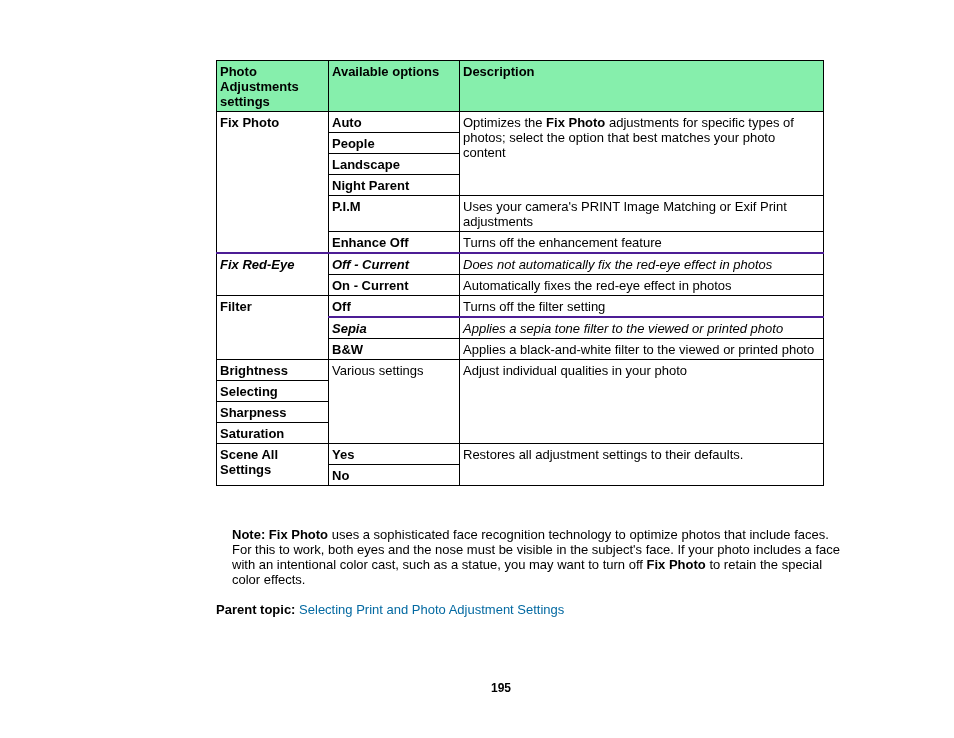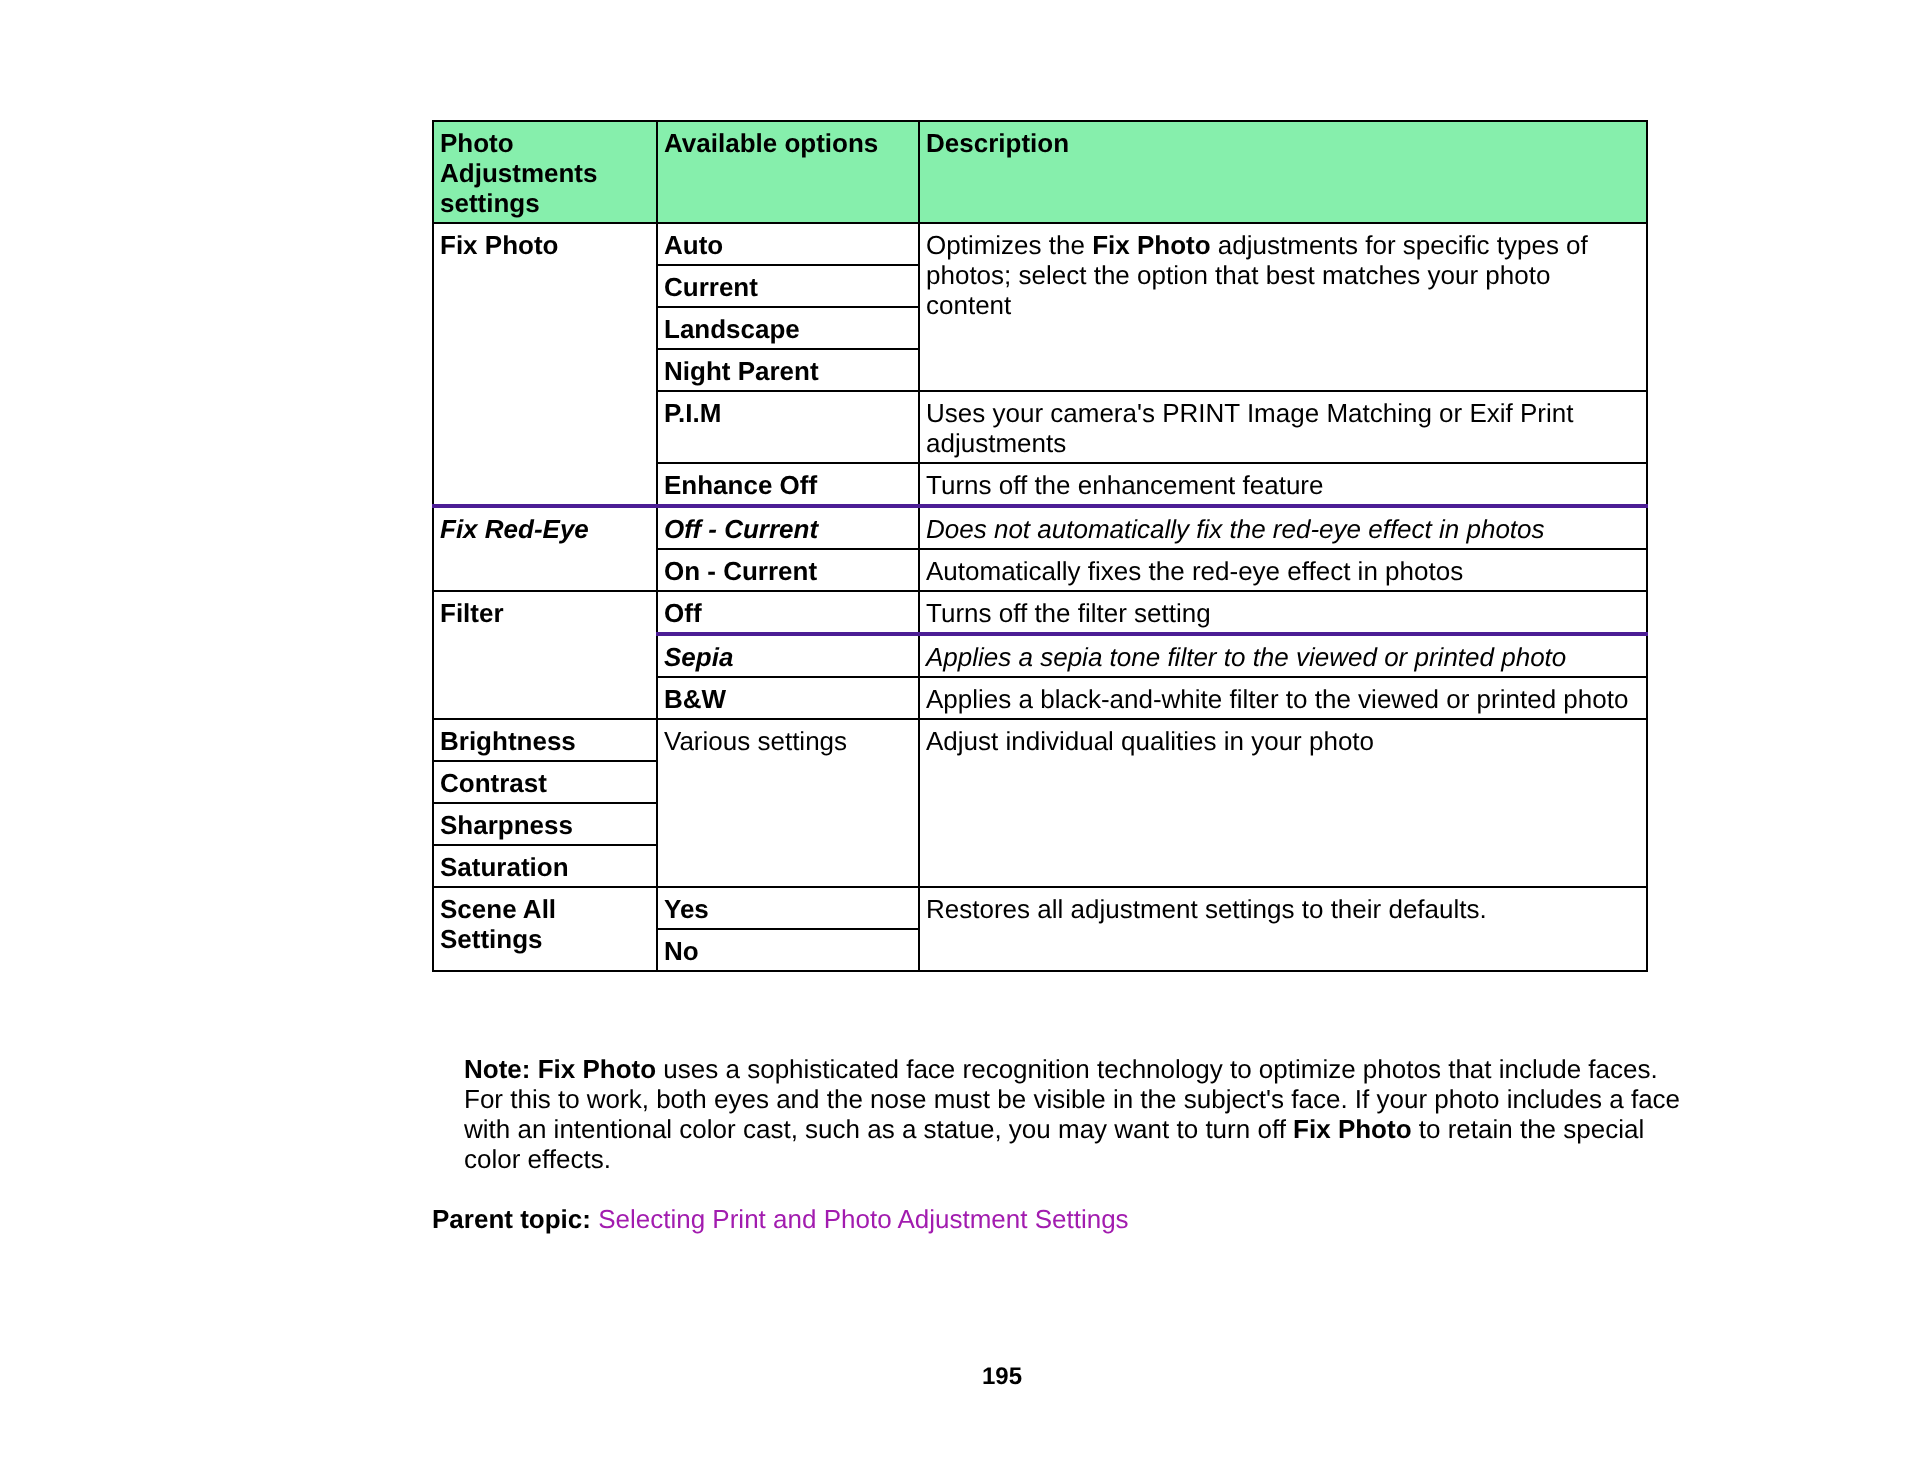--- a/index.html
+++ b/index.html
@@ -10,21 +10,21 @@
     .settings-table td, .settings-table th { border: 1px solid #000; vertical-align: top;
            padding: 3px 2px 2px 3px; font-size: 13px; line-height: 15px; text-align: left; }
     .settings-table th { background: #86efac; font-weight: bold; height: 44px; }
     .col1 { width: 112px; } .col2 { width: 131px; } .col3 { width: auto; }
     .b { font-weight: bold; }
     .thick-top td { border-top: 2px solid #4c1d95; font-style: italic; }
     .row-h { height: 16px; }
     .note { position: absolute; left: 232px; top: 527px; width: 610px;
             font-size: 13px; line-height: 15px; }
     .parent { position: absolute; left: 216px; top: 602px; font-size: 13px; line-height: 15px; }
-    .parent a { color: #a21caf; text-decoration: none; }
+    .parent a { color: #0369a1; text-decoration: none; }
     .page-num { position: absolute; left: 0; width: 954px; top: 681px; text-align: center;
                 font-size: 12px; font-weight: bold; margin-left: 24px; }
   </style>
 </head>
 <body>
 
 <table class="settings-table">
   <colgroup>
       <col class="col1">
       <col class="col2">
@@ -36,21 +36,21 @@
     <th>Available options</th>
     <th>Description</th>
   </tr>
 
   <tr class="row-h">
     <td rowspan="6" class="b">Fix Photo</td>
     <td class="b">Auto</td>
     <td rowspan="4"><span>Optimizes the </span><span class="b">Fix Photo</span><span> adjustments for specific types of photos; select the option that best matches your photo content</span></td>
   </tr>
   <tr class="row-h">
-    <td class="b">Current</td>
+    <td class="b">People</td>
   </tr>
   <tr class="row-h">
     <td class="b">Landscape</td>
   </tr>
   <tr class="row-h">
     <td class="b">Night Parent</td>
   </tr>
   <tr>
     <td class="b">P.I.M</td>
     <td>Uses your camera's PRINT Image Matching or Exif Print adjustments</td>
@@ -83,21 +83,21 @@
     <td class="b">B&amp;W</td>
     <td>Applies a black-and-white filter to the viewed or printed photo</td>
   </tr>
 
   <tr class="row-h">
     <td class="b">Brightness</td>
     <td rowspan="4">Various settings</td>
     <td rowspan="4">Adjust individual qualities in your photo</td>
   </tr>
   <tr class="row-h">
-    <td class="b">Contrast</td>
+    <td class="b">Selecting</td>
   </tr>
   <tr class="row-h">
     <td class="b">Sharpness</td>
   </tr>
   <tr class="row-h">
     <td class="b">Saturation</td>
   </tr>
 
   <tr class="row-h">
     <td rowspan="2" class="b">Scene All Settings</td>

